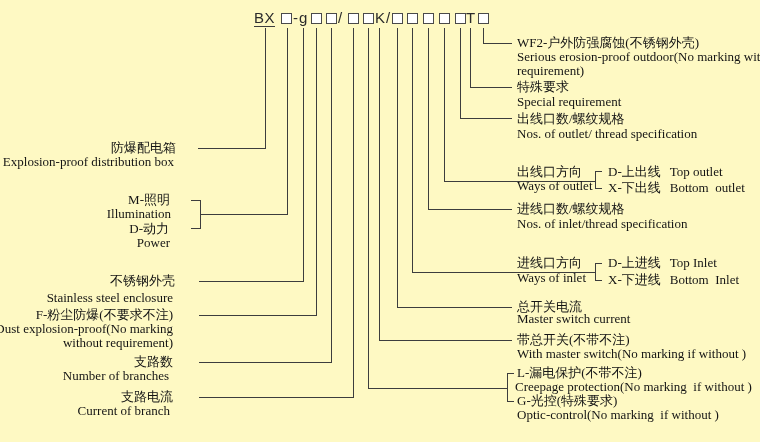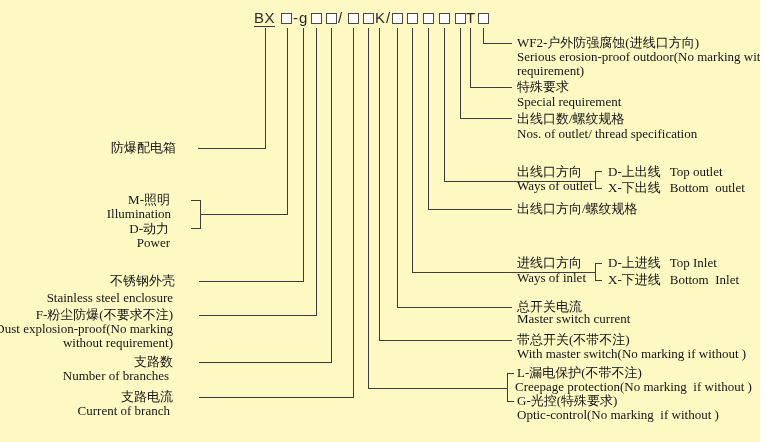--- a/index.html
+++ b/index.html
@@ -63,55 +63,57 @@
   <span class="tk" style="left:386px">/</span>
   <span class="bx" style="left:392px"></span>
   <span class="bx" style="left:407px"></span>
   <span class="bx" style="left:423px"></span>
   <span class="bx" style="left:439px"></span>
   <span class="bx" style="left:455px"></span>
   <span class="tk" style="left:466px">T</span>
   <span class="bx" style="left:478px"></span>
 
   <div class="zh" style="right:584px;top:141px">防爆配电箱</div>
+  <div class="en" style="right:586px;top:155px">Explosion-proof distribution box</div>
 
   <div class="zh" style="right:590px;top:193px">M-照明</div>
   <div class="en" style="right:589px;top:207px">Illumination</div>
   <div class="zh" style="right:591px;top:222px">D-动力</div>
   <div class="en" style="right:590px;top:236px">Power</div>
 
   <div class="zh" style="right:585px;top:274px">不锈钢外壳</div>
   <div class="en" style="right:587px;top:291px">Stainless steel enclosure</div>
 
   <div class="zh" style="right:587px;top:308px">F-粉尘防爆(不要求不注)</div>
   <div class="en" style="right:587px;top:322px">Dust explosion-proof(No marking</div>
   <div class="en" style="right:587px;top:336px">without requirement)</div>
 
   <div class="zh" style="right:587px;top:355px">支路数</div>
   <div class="en" style="right:591px;top:369px">Number of branches</div>
 
   <div class="zh" style="right:587px;top:390px">支路电流</div>
   <div class="en" style="right:590px;top:404px">Current of branch</div>
 
-  <div class="zh" style="left:517px;top:36px">WF2-户外防强腐蚀(进线口方向)</div>
+  <div class="zh" style="left:517px;top:36px">WF2-户外防强腐蚀(不锈钢外壳)</div>
   <div class="en" style="left:517px;top:50px">Serious erosion-proof outdoor(No marking without</div>
   <div class="en" style="left:517px;top:64px">requirement)</div>
 
   <div class="zh" style="left:517px;top:80px">特殊要求</div>
   <div class="en" style="left:517px;top:95px">Special requirement</div>
 
   <div class="zh" style="left:517px;top:112px">出线口数/螺纹规格</div>
   <div class="en" style="left:517px;top:127px">Nos. of outlet/ thread specification</div>
 
   <div class="zh" style="left:517px;top:165px">出线口方向</div>
   <div class="en" style="left:517px;top:179px">Ways of outlet</div>
   <div class="zh opt" style="left:608px;top:165px"><span>D-上出线</span><span class="en-part">Top outlet</span></div>
   <div class="zh opt" style="left:608px;top:181px"><span>X-下出线</span><span class="en-part">Bottom  outlet</span></div>
 
-  <div class="zh" style="left:517px;top:202px">出线口方向/螺纹规格</div>
+  <div class="zh" style="left:517px;top:202px">进线口数/螺纹规格</div>
+  <div class="en" style="left:517px;top:217px">Nos. of inlet/thread specification</div>
 
   <div class="zh" style="left:517px;top:256px">进线口方向</div>
   <div class="en" style="left:517px;top:271px">Ways of inlet</div>
   <div class="zh opt" style="left:608px;top:273px"><span>X-下进线</span><span class="en-part">Bottom  Inlet</span></div>
   <div class="zh opt" style="left:608px;top:256px"><span>D-上进线</span><span class="en-part">Top Inlet</span></div>
 
   <div class="zh" style="left:517px;top:300px">总开关电流</div>
   <div class="en" style="left:517px;top:312px">Master switch current</div>
 
   <div class="zh" style="left:517px;top:333px">带总开关(不带不注)</div>

